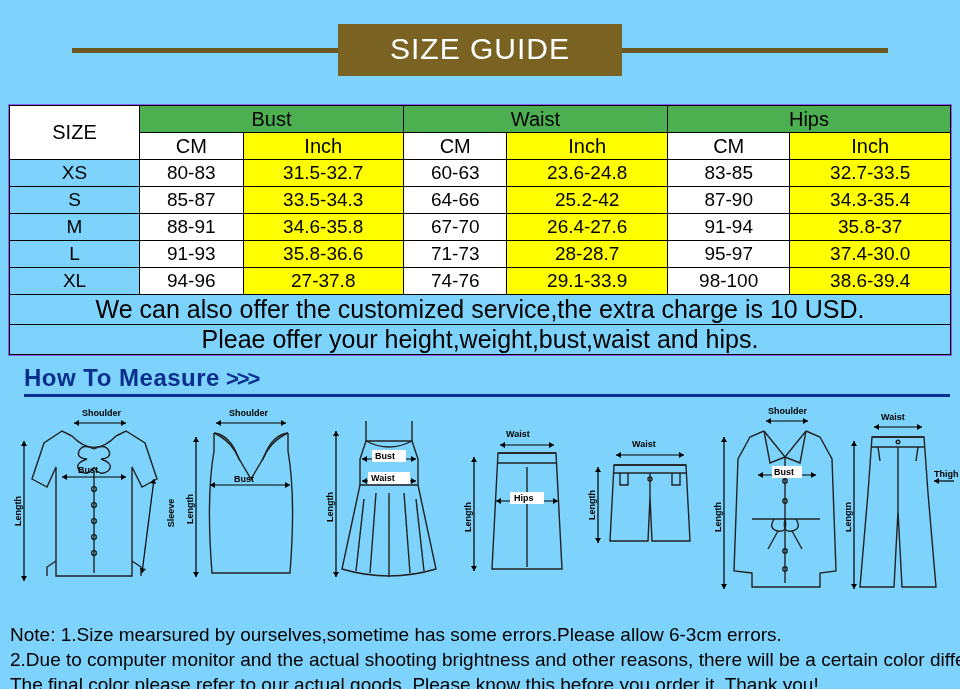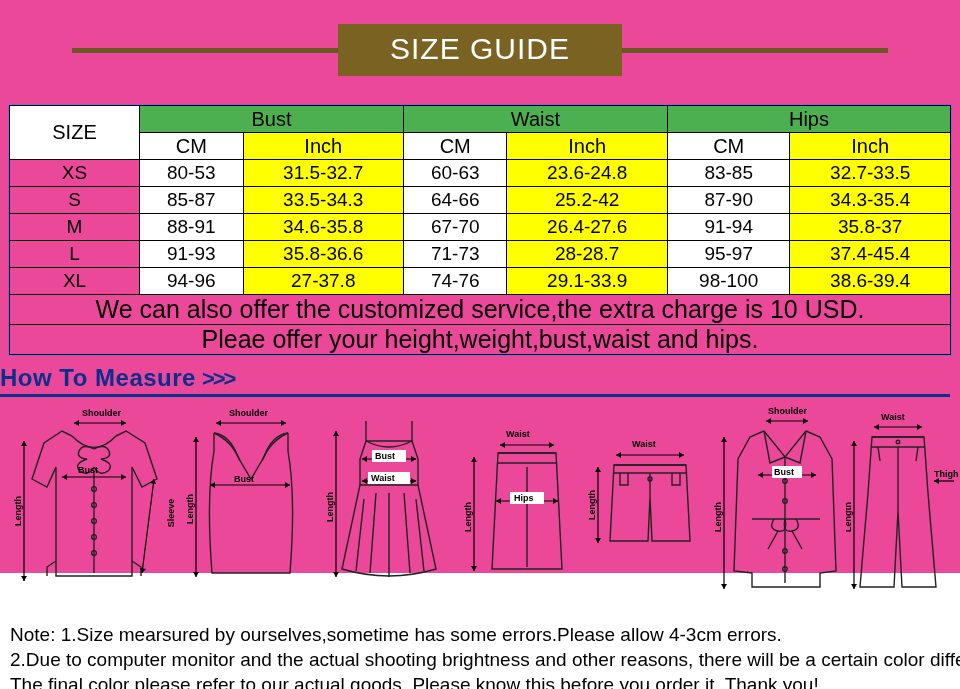--- a/index.html
+++ b/index.html
@@ -5,22 +5,22 @@
   * { box-sizing: border-box; }
   html, body {
     margin: 0; padding: 0;
     width: 960px; height: 689px;
     background: #ffffff;
     font-family: "Liberation Sans", sans-serif;
     overflow: hidden;
   }
   .page {
     position: relative;
-    width: 960px; height: 573px;
-    background: #ec4899;
+    width: 960px; height: 689px;
+    background: #7dd3fc;
   }
 
   
   .header {
     position: relative;
     height: 100px;
     display: flex;
     align-items: center;
     justify-content: center;
   }
@@ -79,21 +79,21 @@
   .sizecell { width: 130px; }
   .note-row td {
     text-align: left;
     font-size: 25px;
     padding-left: 6px;
     height: 26px;
   }
 
   
   .howto {
-    margin: 8px 10px 0 0;
+    margin: 8px 10px 0 24px;
   }
   .howto-title {
     color: #0a2f8c;
     font-weight: bold;
     font-size: 24px;
     letter-spacing: 0.5px;
     display: inline-block;
   }
   .howto-arrows {
     color: #0a2f8c;
@@ -151,21 +151,21 @@
           <td class="cm sizehdr">CM</td>
           <td class="inch sizehdr">Inch</td>
           <td class="cm sizehdr">CM</td>
           <td class="inch sizehdr">Inch</td>
           <td class="cm sizehdr">CM</td>
           <td class="inch sizehdr">Inch</td>
         </tr>
 
         <tr>
           <td class="sizecell">XS</td>
-          <td class="cm">80-53</td>
+          <td class="cm">80-83</td>
           <td class="inch">31.5-32.7</td>
           <td class="cm">60-63</td>
           <td class="inch">23.6-24.8</td>
           <td class="cm">83-85</td>
           <td class="inch">32.7-33.5</td>
         </tr>
         <tr>
           <td class="sizecell">S</td>
           <td class="cm">85-87</td>
           <td class="inch">33.5-34.3</td>
@@ -183,21 +183,21 @@
           <td class="cm">91-94</td>
           <td class="inch">35.8-37</td>
         </tr>
         <tr>
           <td class="sizecell">L</td>
           <td class="cm">91-93</td>
           <td class="inch">35.8-36.6</td>
           <td class="cm">71-73</td>
           <td class="inch">28-28.7</td>
           <td class="cm">95-97</td>
-          <td class="inch">37.4-45.4</td>
+          <td class="inch">37.4-30.0</td>
         </tr>
         <tr>
           <td class="sizecell">XL</td>
           <td class="cm">94-96</td>
           <td class="inch">27-37.8</td>
           <td class="cm">74-76</td>
           <td class="inch">29.1-33.9</td>
           <td class="cm">98-100</td>
           <td class="inch">38.6-39.4</td>
         </tr>
@@ -437,18 +437,18 @@
           <text x="35" y="19">Waist</text>
           <text x="88" y="76">Thigh</text>
           <text transform="translate(5,116) rotate(-90)" text-anchor="middle">Length</text>
         </g>
       </svg>
     </div>
 
   </div>
 
   <div class="footer">
-    <div>Note: 1.Size mearsured by ourselves,sometime has some errors.Please allow 4-3cm errors.</div>
+    <div>Note: 1.Size mearsured by ourselves,sometime has some errors.Please allow 6-3cm errors.</div>
     <div>2.Due to computer monitor and the actual shooting brightness and other reasons, there will be a certain color difference.</div>
     <div>The final color please refer to our actual goods. Please know this before you order it. Thank you!</div>
   </div>
 
 </div>
 
 </body></html>

